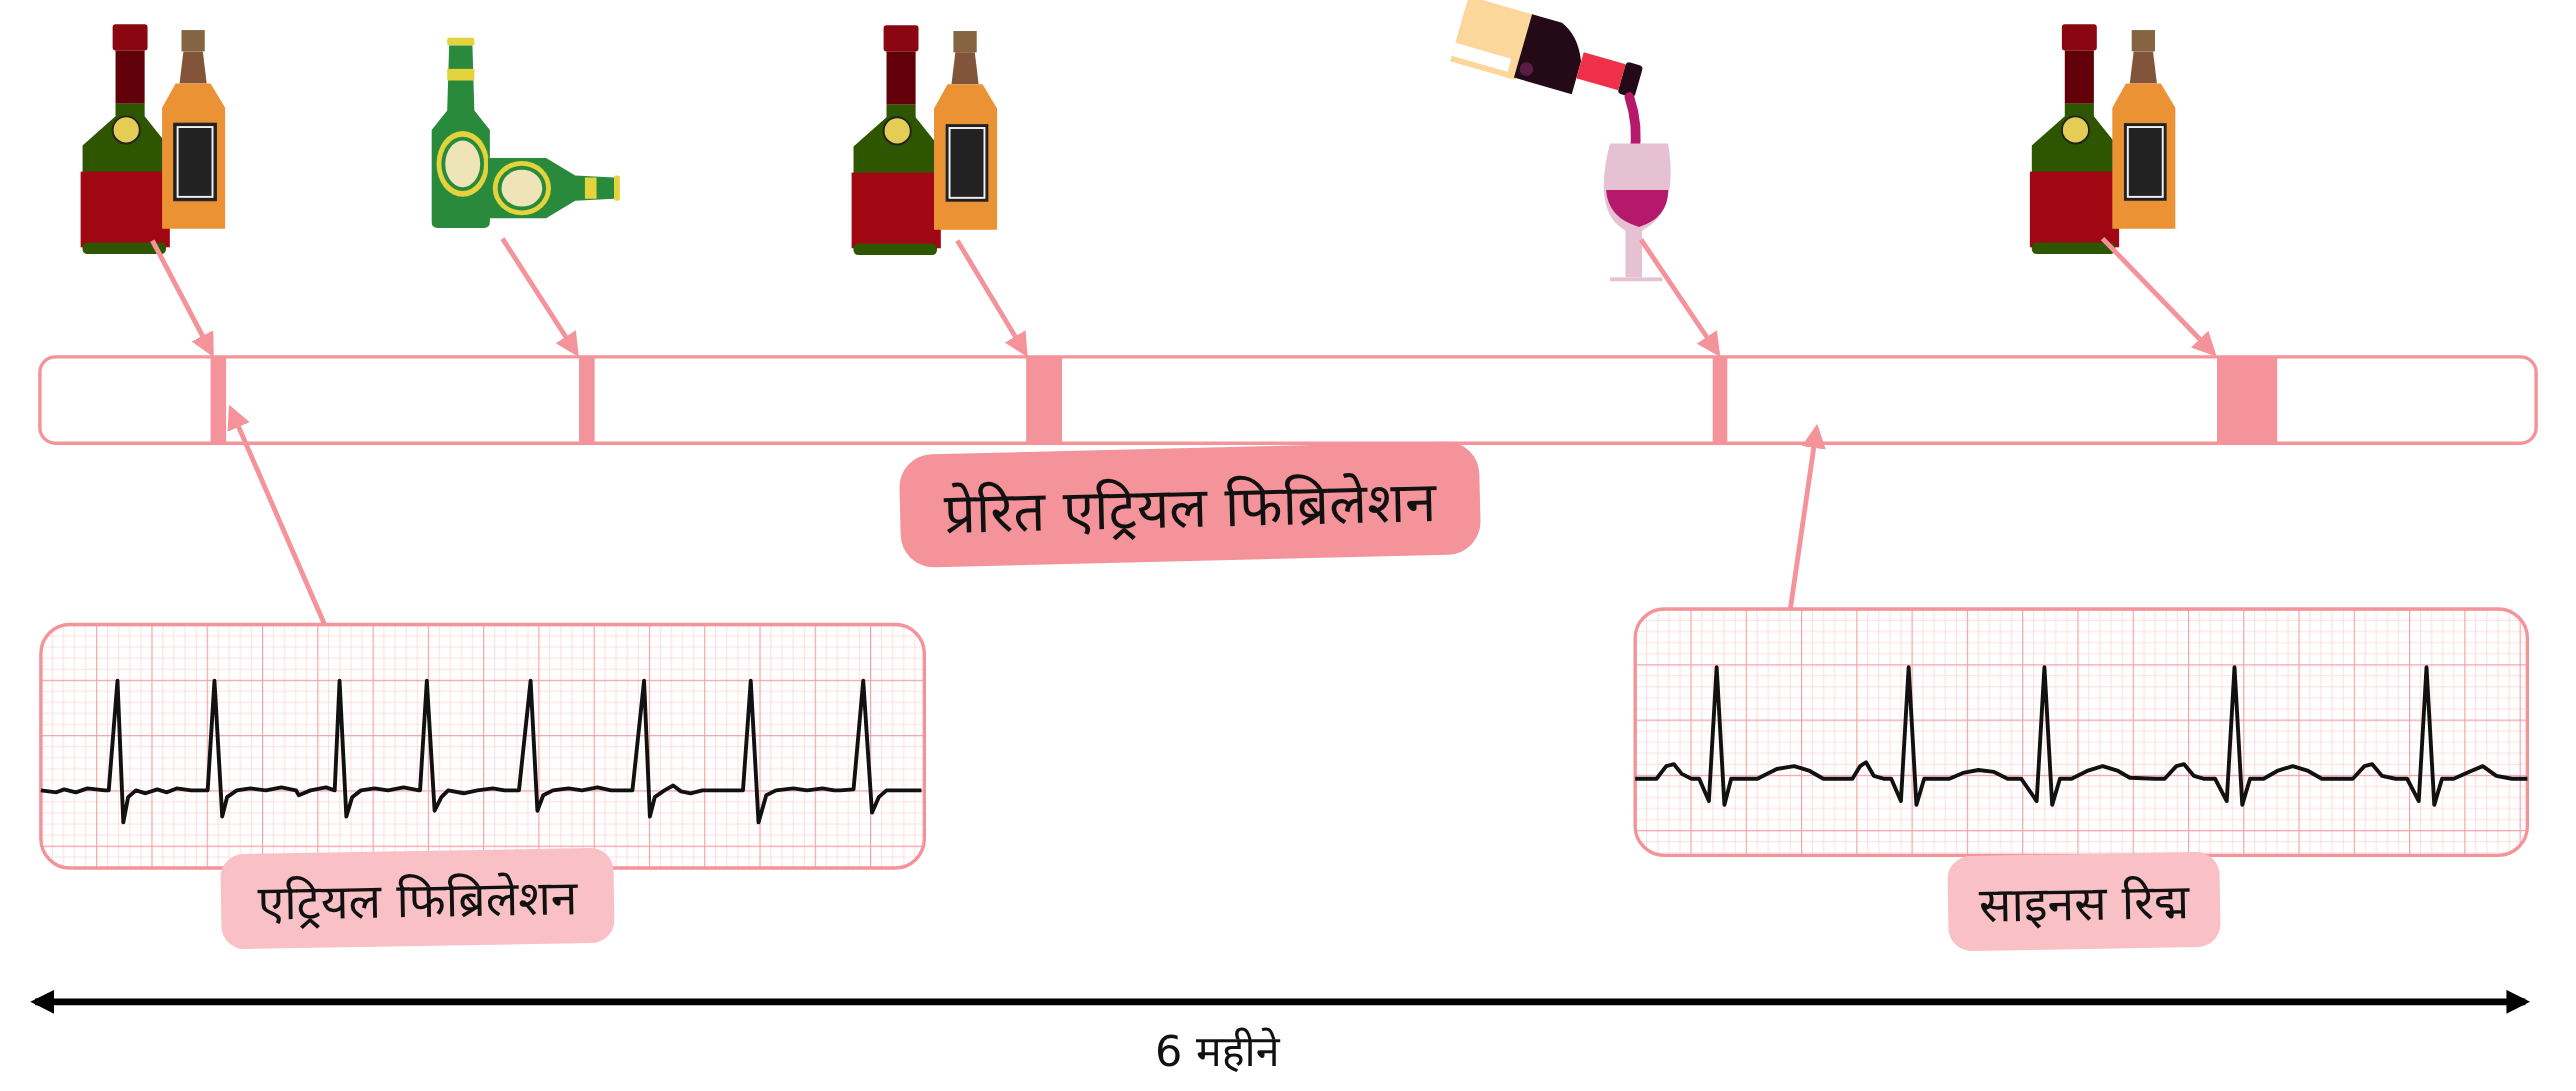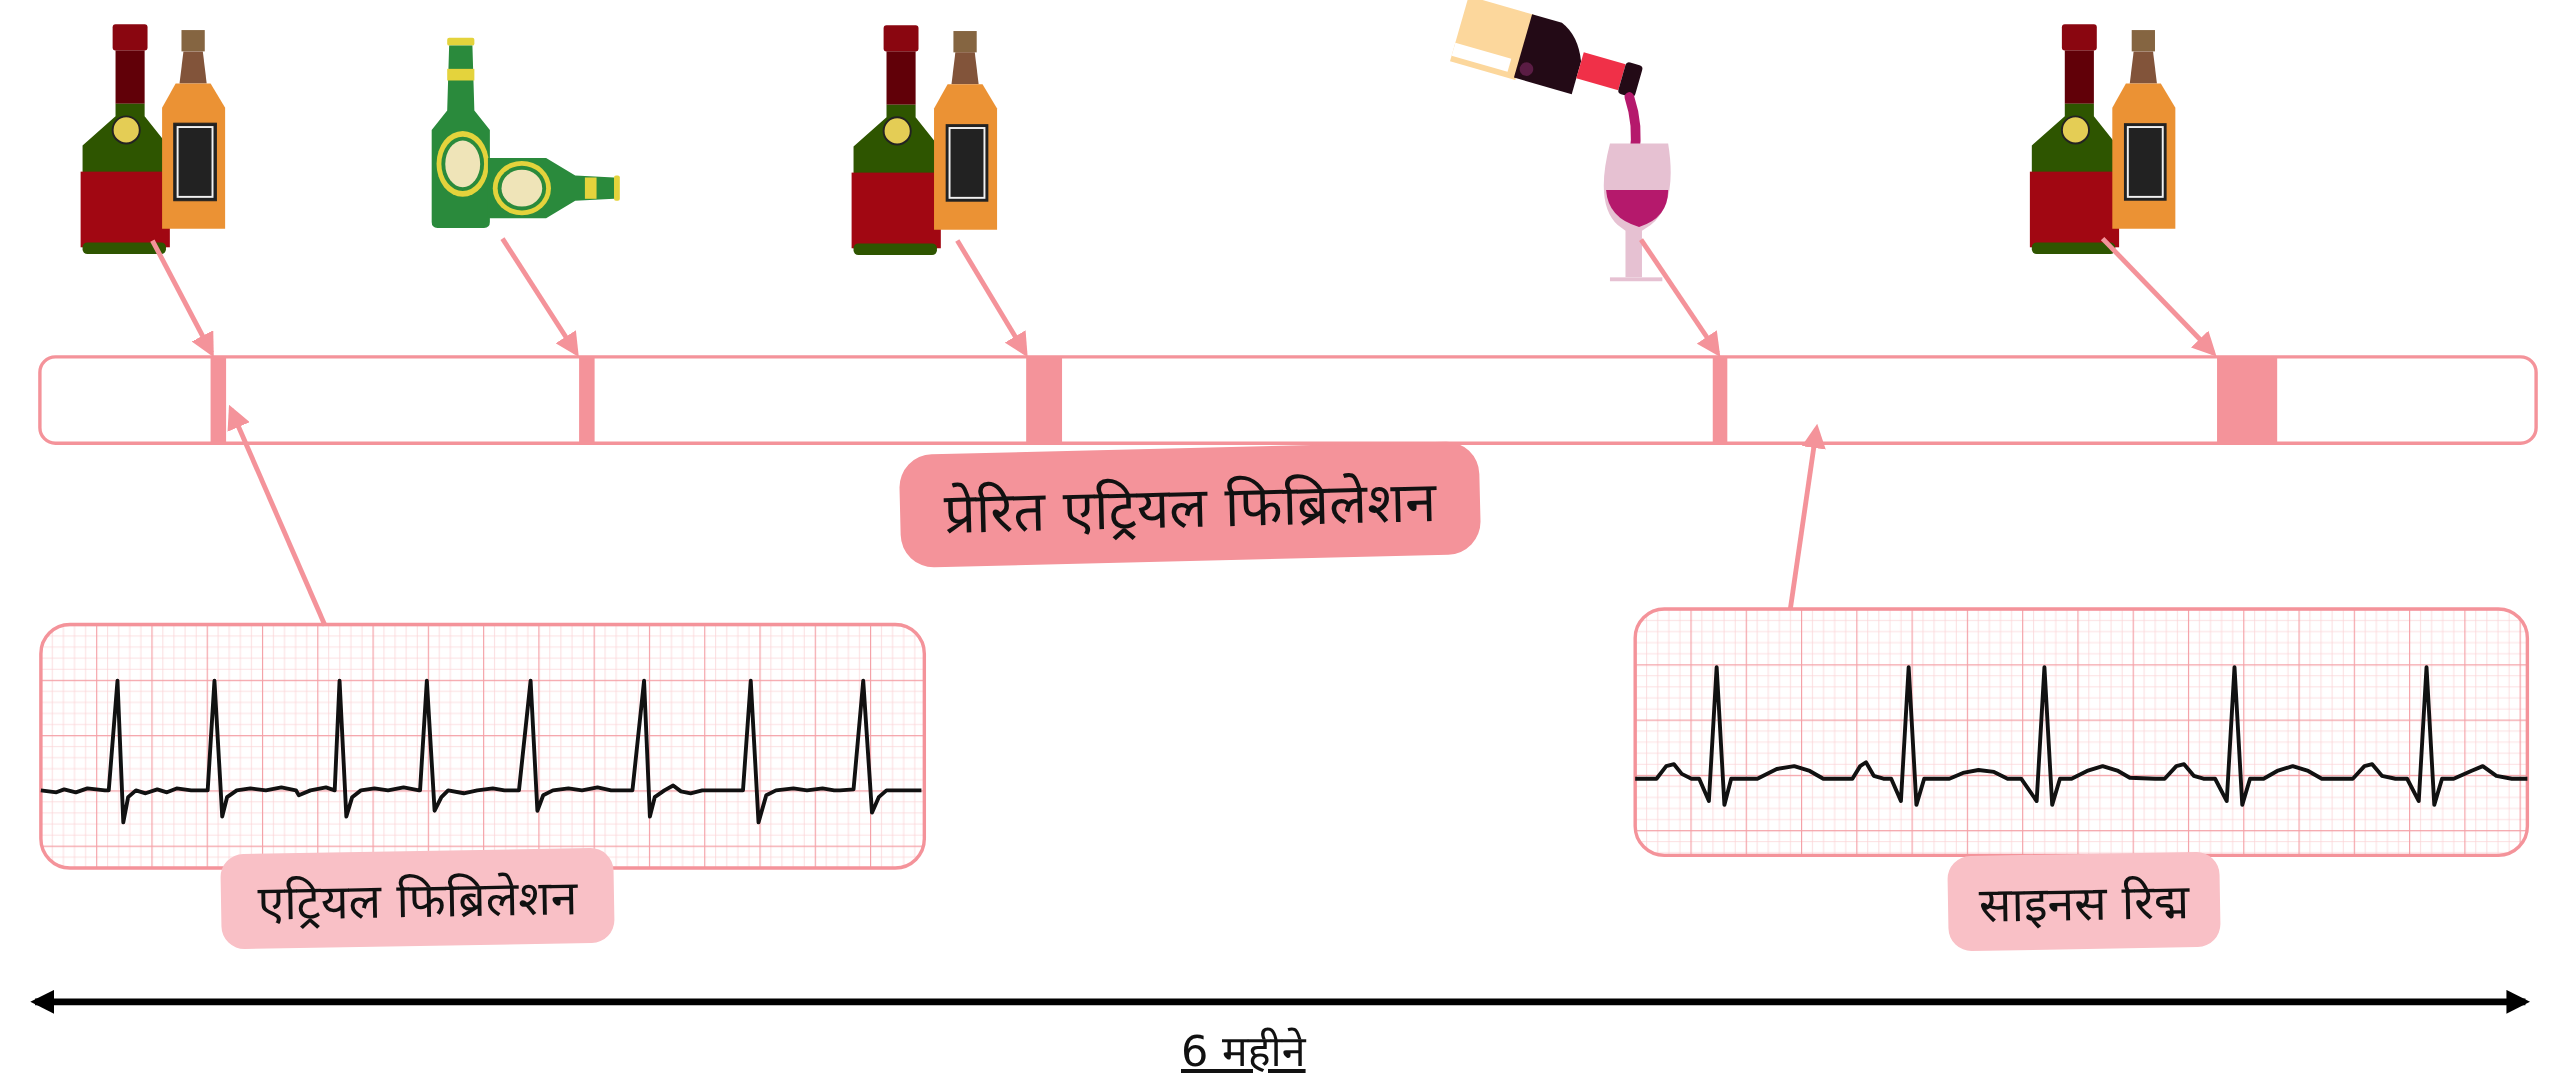--- a/index.html
+++ b/index.html
@@ -161,16 +161,16 @@
 </div>
 
 <div class="label-box label-sub" style="left:221px; top:851px; width:393px; height:95px;">
   <span>एट्रियल फिब्रिलेशन</span>
 </div>
 
 <div class="label-box label-sub" style="left:1948px; top:854px; width:272px; height:95px;">
   <span>साइनस रिद्म</span>
 </div>
 
-<div class="duration" style="left:1181px; top:1020px;text-decoration:underline;">
+<div class="duration" style="left:1155px; top:1020px;">
   <span>6 महीने</span>
 </div>
 
 
 </body></html>

